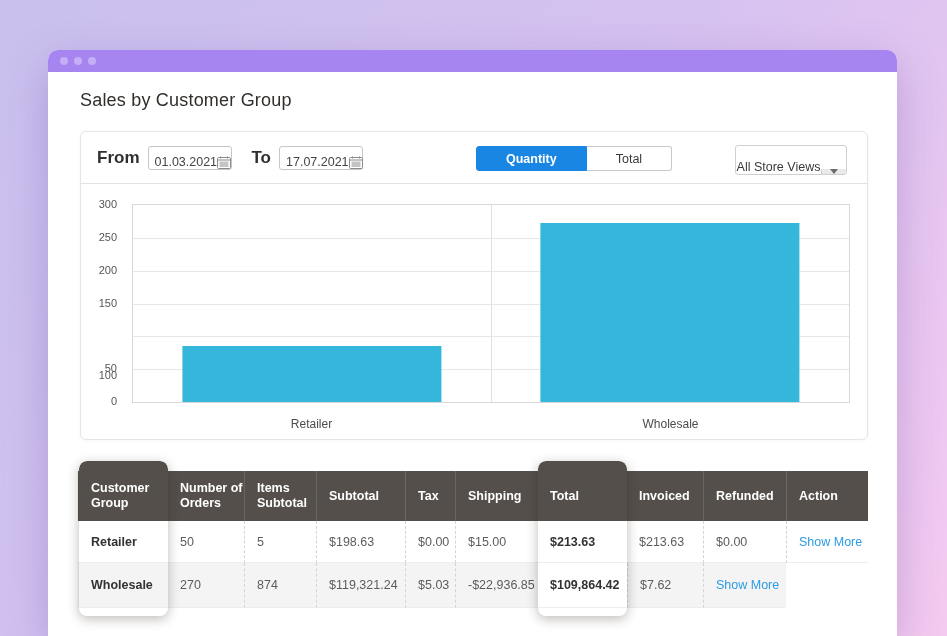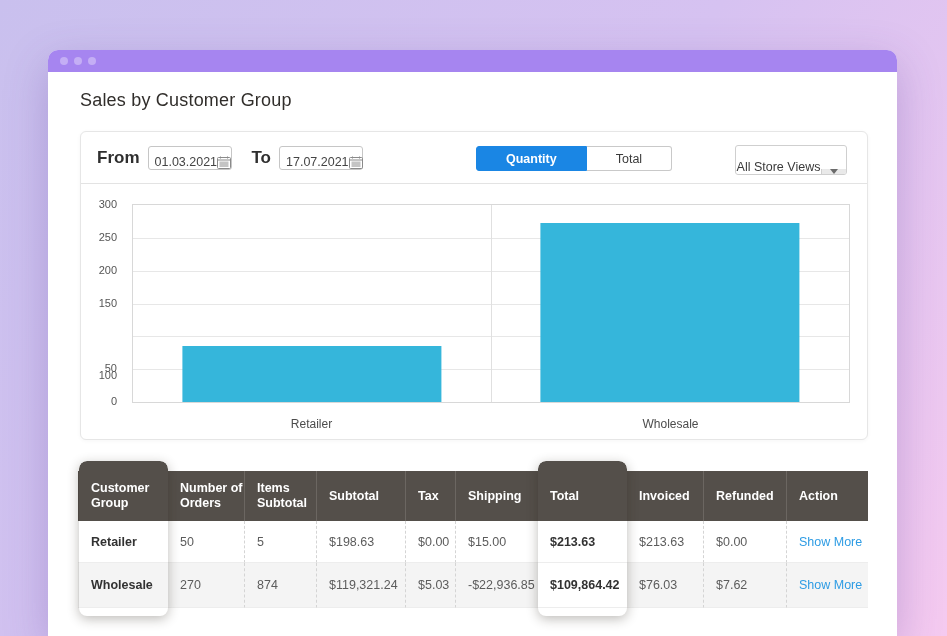--- a/index.html
+++ b/index.html
@@ -238,20 +238,19 @@
         <a class="link">Show More</a>
       </div>
 
       <div class="td r2"></div>
       <div class="td r2">270</div>
       <div class="td r2 dash">874</div>
       <div class="td r2 dash">$119,321.24</div>
       <div class="td r2 dash">$5.03</div>
       <div class="td r2 dash">-$22,936.85</div>
       <div class="td r2"></div>
-      <div class="td r2">$76.03</div>
       <div class="td r2 dash">$7.62</div>
       <div class="td r2 dash">
         <a class="link">Show More</a>
       </div>
     </div>
   </div>
 </div>
 
 </body></html>

